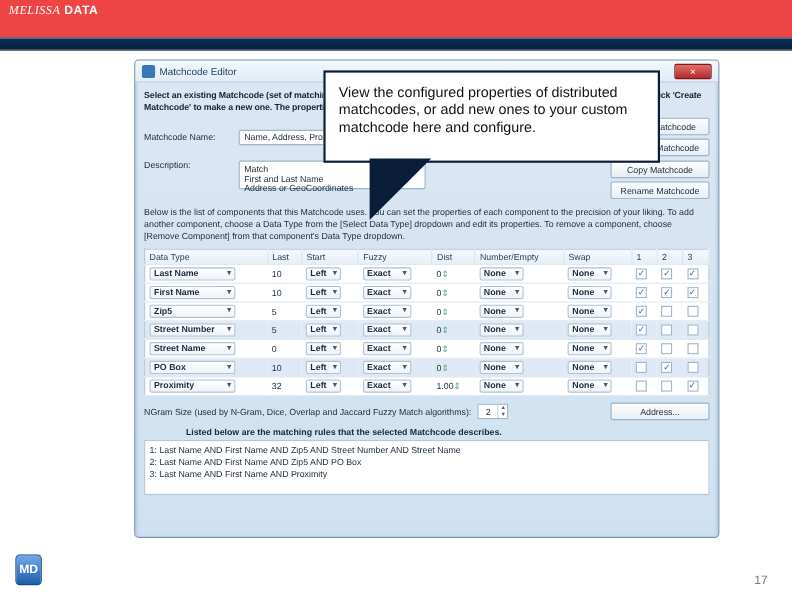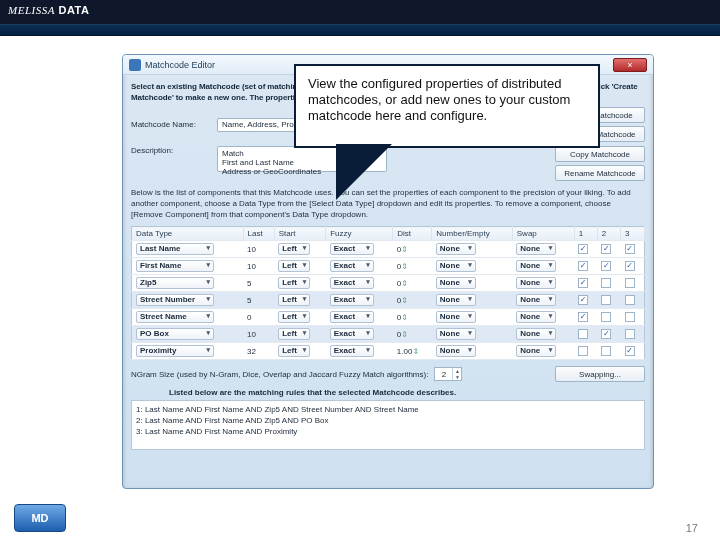--- a/index.html
+++ b/index.html
@@ -7,21 +7,21 @@
     margin: 0;
     width: 720px;
     height: 540px;
     background: #fff;
     font-family: Tahoma, Arial, sans-serif;
     font-size: 9px;
     color: #222;
     position: relative;
     overflow: hidden;
   }
-  .topbar { height: 24px; background: #0f172a; }
+  .topbar { height: 34px; background: #ef4444; }
   .logo {
     color: #fff; font-size: 11px; padding: 4px 8px;
     display: inline-block; letter-spacing: .5px;
   }
   .logo .bold { font-weight: bold; }
   .logo .thin { font-family: Georgia, serif; font-style: italic; }
   .accentbar { height: 12px; background: linear-gradient(#0b2f55,#04203f); border-top:1px solid #1a3a5e; border-bottom:1px solid #02152b;}
   .stage { position:absolute; left:122px; top:54px; width:532px; height:435px; }
   .win {
     position:absolute; inset:0;
@@ -118,21 +118,21 @@
     position:absolute; left:42px; bottom:-48px;
     width:0;height:0;
     border-left:0 solid transparent;
     border-right:50px solid transparent;
     border-top:50px solid #fff;
   }
   .pagenum {
     position:absolute; right:22px; bottom:6px; font-size:11px; color:#7a7a7a;
   }
   .mdbadge {
-    position:absolute; left:14px; bottom:8px; width:52px; height:28px;
+    position:absolute; left:14px; bottom:8px; width:24px; height:28px;
     background:linear-gradient(#6fa9e6,#1d5fae); border:1px solid #154a86;
     border-radius:4px; color:#fff; font-size:11px; font-weight:bold;
     display:flex; align-items:center; justify-content:center;
   }
 </style>
 </head>
 <body>
 
 <div class="topbar">
   <span class="logo">
@@ -280,21 +280,21 @@
 
       <div class="ngram">
         <span>NGram Size (used by N-Gram, Dice, Overlap and Jaccard Fuzzy Match algorithms):</span>
         <span class="spin">
           <span class="num">2</span>
           <span class="arrs">
               <span>▲</span>
               <span>▼</span>
             </span>
         </span>
-        <span class="btn swapbtn">Swapping...</span>
+        <span class="btn swapbtn">Address...</span>
       </div>
 
       <div class="ruleshdr">Listed below are the matching rules that the selected Matchcode describes.</div>
       <div class="rulesbox" id="rulesbox">
           <div>1: Last Name AND First Name AND Zip5 AND Street Number AND Street Name</div>
           <div>2: Last Name AND First Name AND Zip5 AND PO Box</div>
           <div>3: Last Name AND First Name AND Proximity</div>
         </div>
 
     </div>

